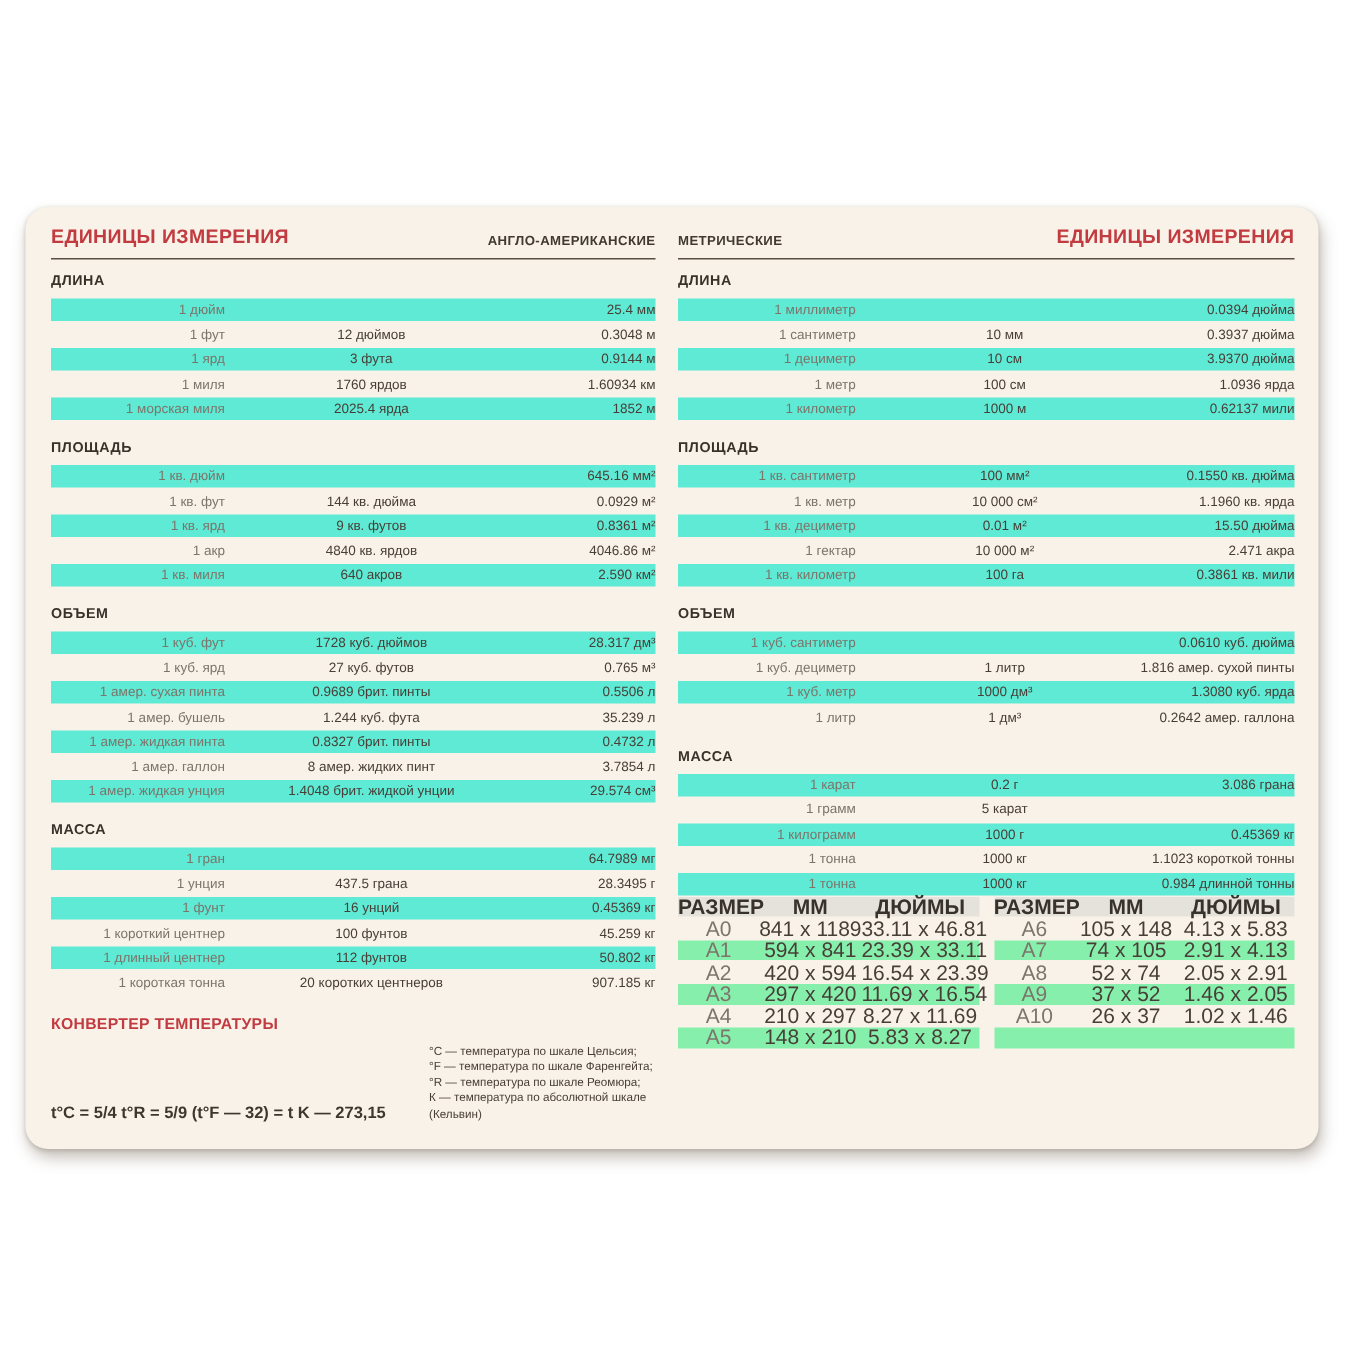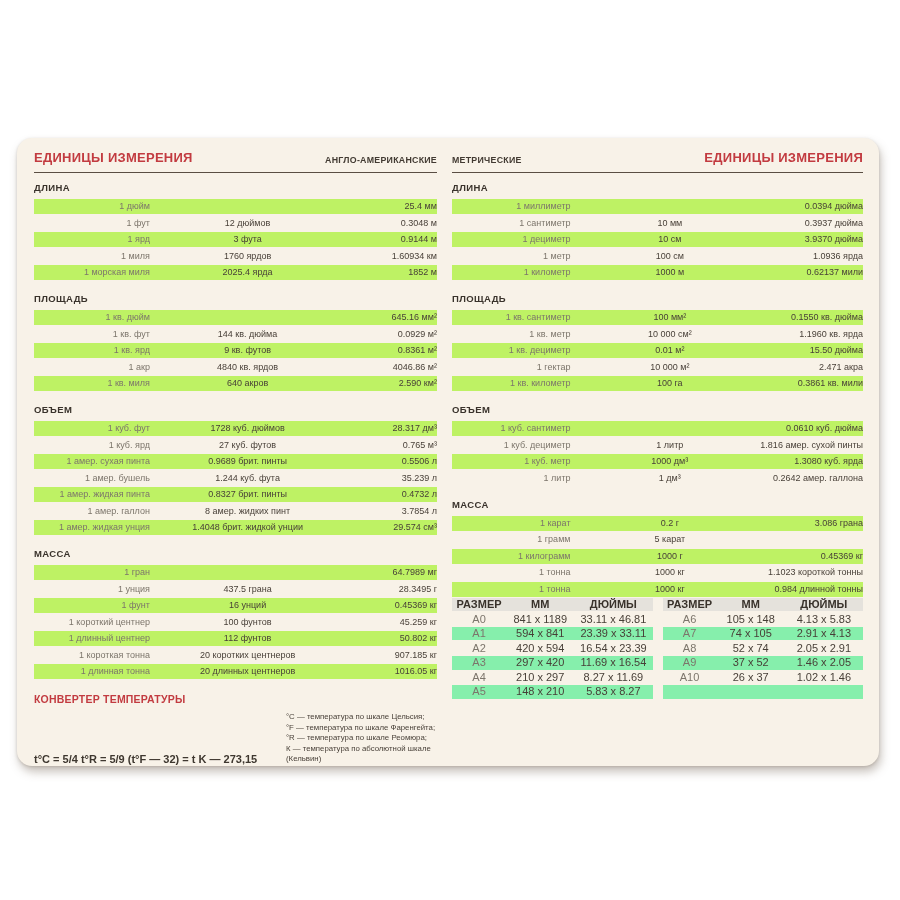--- a/index.html
+++ b/index.html
@@ -24,32 +24,32 @@
   .rule{border-bottom:1.6px solid #5a4e43;margin-top:7px;}
   .section-heading{
     color:#39322b;font-weight:bold;font-size:9.5px;letter-spacing:.04em;
     margin:13px 0 6px 0;
   }
   .section:first-of-type .section-heading{margin-top:9px;}
   .trow{
     display:flex;height:15px;line-height:15px;margin-bottom:1.5px;
     font-size:9px;
   }
-  .trow.odd{background:#bef264;}
+  .trow.odd{background:#5eead4;}
   .c1{width:32%;text-align:right;padding-right:13px;color:#7c756b;box-sizing:border-box;
       white-space:nowrap;overflow:hidden;}
   .c2{width:42%;text-align:center;color:#473f37;white-space:nowrap;}
   .c3{width:26%;text-align:right;color:#473f37;white-space:nowrap;}
   .red-sub{color:#c23b40;font-weight:bold;font-size:10.5px;letter-spacing:.02em;margin:14px 0 7px 0;}
   .temp-body{display:flex;align-items:flex-end;}
   .formula{font-weight:bold;font-size:11px;color:#3e372f;width:252px;flex:0 0 252px;margin-top:3px;white-space:nowrap;}
   .notes{font-size:7.8px;line-height:10.6px;color:#473f37;}
   .paper-tables{display:flex;gap:10px;}
   .ptable{flex:1;}
-  .prow{display:flex;height:13.2px;line-height:13.2px;margin-bottom:1.4px;font-size:11px;}
+  .prow{display:flex;height:13.2px;line-height:13.2px;margin-bottom:1.4px;font-size:14px;}
   .prow.odd{background:#86efac;}
   .prow.phead{background:#e5e2dc;font-weight:bold;}
   .prow.phead .p1,.prow.phead .p2,.prow.phead .p3{color:#39322b;}
   .p1{width:27%;text-align:center;color:#7c756b;white-space:nowrap;}
   .p2{width:34%;text-align:center;color:#473f37;white-space:nowrap;}
   .p3{width:39%;text-align:center;color:#473f37;white-space:nowrap;}
 </style>
 </head>
 <body>
 
@@ -183,25 +183,20 @@
             <div class="trow odd">
               <span class="c1">1 длинный центнер</span>
               <span class="c2">112 фунтов</span>
               <span class="c3">50.802 кг</span>
             </div>
             <div class="trow">
               <span class="c1">1 короткая тонна</span>
               <span class="c2">20 коротких центнеров</span>
               <span class="c3">907.185 кг</span>
             </div>
-            <div class="trow odd">
-              <span class="c1">1 длинная тонна</span>
-              <span class="c2">20 длинных центнеров</span>
-              <span class="c3">1016.05 кг</span>
-            </div>
           </div>
         </div>
 
       <div class="temp">
         <div class="red-sub">КОНВЕРТЕР ТЕМПЕРАТУРЫ</div>
         <div class="temp-body">
           <div class="formula">t°C = 5/4 t°R = 5/9 (t°F — 32) = t K — 273,15</div>
           <div class="notes">
             <div>°C — температура по шкале Цельсия;</div>
             <div>°F — температура по шкале Фаренгейта;</div>

